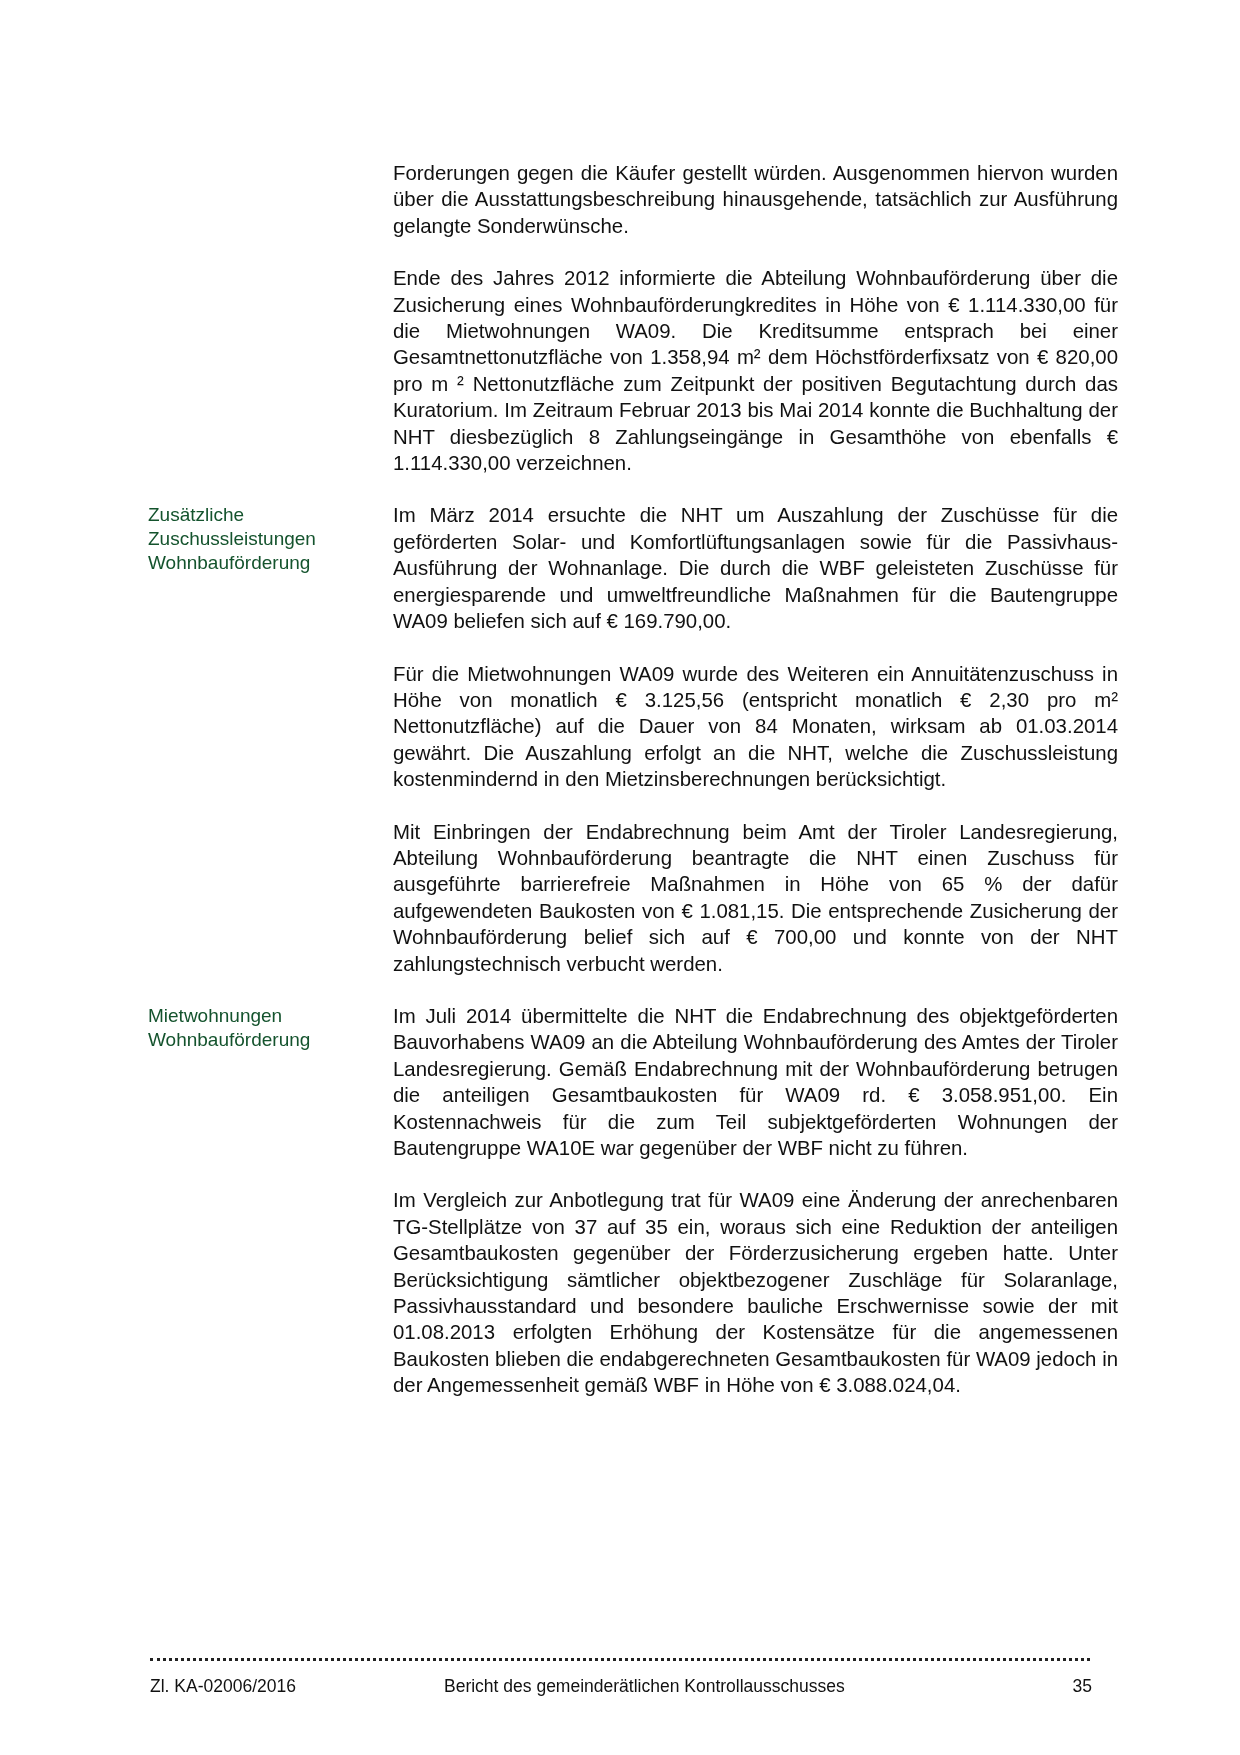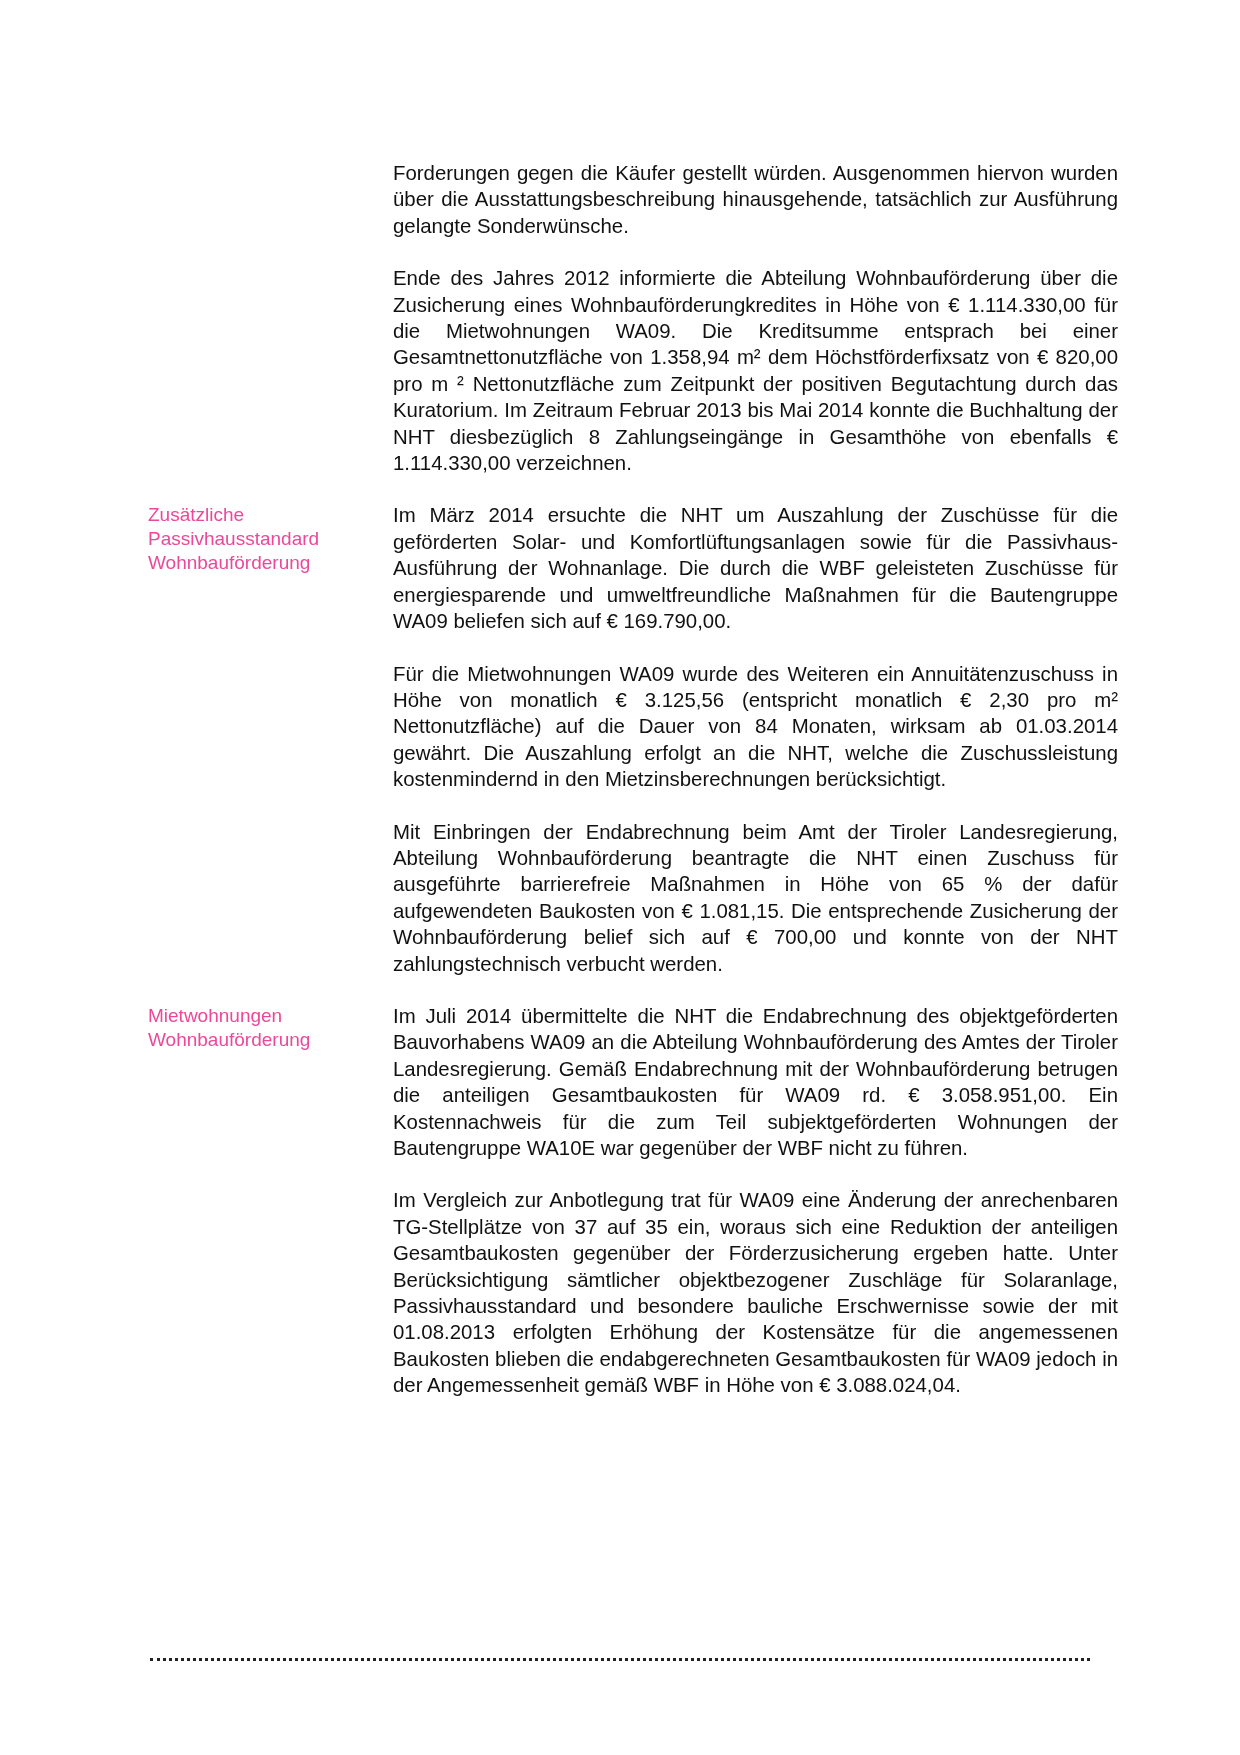--- a/index.html
+++ b/index.html
@@ -29,21 +29,21 @@
     }
     .section {
       display: flex;
       flex-direction: row;
       align-items: flex-start;
       margin-bottom: 26px;
     }
     .side {
       width: 245px;
       flex: 0 0 245px;
-      color: #ec4899;
+      color: #14532d;
       font-size: 19px;
       line-height: 24px;
       padding-top: 1px;
     }
     .side span {
       display: block;
     }
     .body {
       width: 725px;
       flex: 0 0 725px;
@@ -86,21 +86,21 @@
     </div>
 
     <div class="section">
       <div class="side"></div>
       <div class="body">Ende des Jahres 2012 informierte die Abteilung Wohnbauförderung über die Zusicherung eines Wohnbauförderungkredites in Höhe von € 1.114.330,00 für die Mietwohnungen WA09. Die Kreditsumme en­t­sprach bei einer Gesamtnettonutzfläche von 1.358,94 m² dem Höchst­förderfixsatz von € 820,00 pro m ² Nettonutzfläche zum Zeitpunkt der positiven Begutachtung durch das Kuratorium. Im Zeitraum Februar 2013 bis Mai 2014 konnte die Buchhaltung der NHT diesbezüglich 8 Zahlungseingänge in Gesamthöhe von ebenfalls € 1.114.330,00 ver­zeichnen.</div>
     </div>
 
     <div class="section">
       <div class="side">
         <span>Zusätzliche</span>
-        <span>Passivhausstandard</span>
+        <span>Zuschussleistungen</span>
         <span>Wohnbauförderung</span>
       </div>
       <div class="body">Im März 2014 ersuchte die NHT um Auszahlung der Zuschüsse für die geförderten Solar- und Komfortlüftungsanlagen sowie für die Passiv­haus-Ausführung der Wohnanlage. Die durch die WBF geleisteten Zu­schüsse für energiesparende und umweltfreundliche Maßnahmen für die Bautengruppe WA09 beliefen sich auf € 169.790,00.</div>
     </div>
 
     <div class="section">
       <div class="side"></div>
       <div class="body">Für die Mietwohnungen WA09 wurde des Weiteren ein Annuitätenzu­schuss in Höhe von monatlich € 3.125,56 (entspricht monatlich € 2,30 pro m² Nettonutzfläche) auf die Dauer von 84 Monaten, wirksam ab 01.03.2014 gewährt. Die Auszahlung erfolgt an die NHT, welche die Zuschussleistung kostenmindernd in den Mietzinsberechnungen be­rücksichtigt.</div>
     </div>
 
@@ -119,13 +119,18 @@
 
     <div class="section">
       <div class="side"></div>
       <div class="body">Im Vergleich zur Anbotlegung trat für WA09 eine Änderung der anre­chenbaren TG-Stellplätze von 37 auf 35 ein, woraus sich eine Redukti­on der anteiligen Gesamtbaukosten gegenüber der Förderzusicherung ergeben hatte. Unter Berücksichtigung sämtlicher objektbezogener Zuschläge für Solaranlage, Passivhausstandard und besondere bauli­che Erschwernisse sowie der mit 01.08.2013 erfolgten Erhöhung der Kostensätze für die angemessenen Baukosten blieben die endabge­rechneten Gesamtbaukosten für WA09 jedoch in der Angemessenheit gemäß WBF in Höhe von € 3.088.024,04.</div>
     </div>
 
 
   </div>
 
   <div class="footer-rule"></div>
+  <div class="footer">
+    <span class="ref">Zl. KA-02006/2016</span>
+    <span class="title">Bericht des gemeinderätlichen Kontrollausschusses</span>
+    <span class="pageno">35</span>
+  </div>
 </div>
 
 </body></html>

